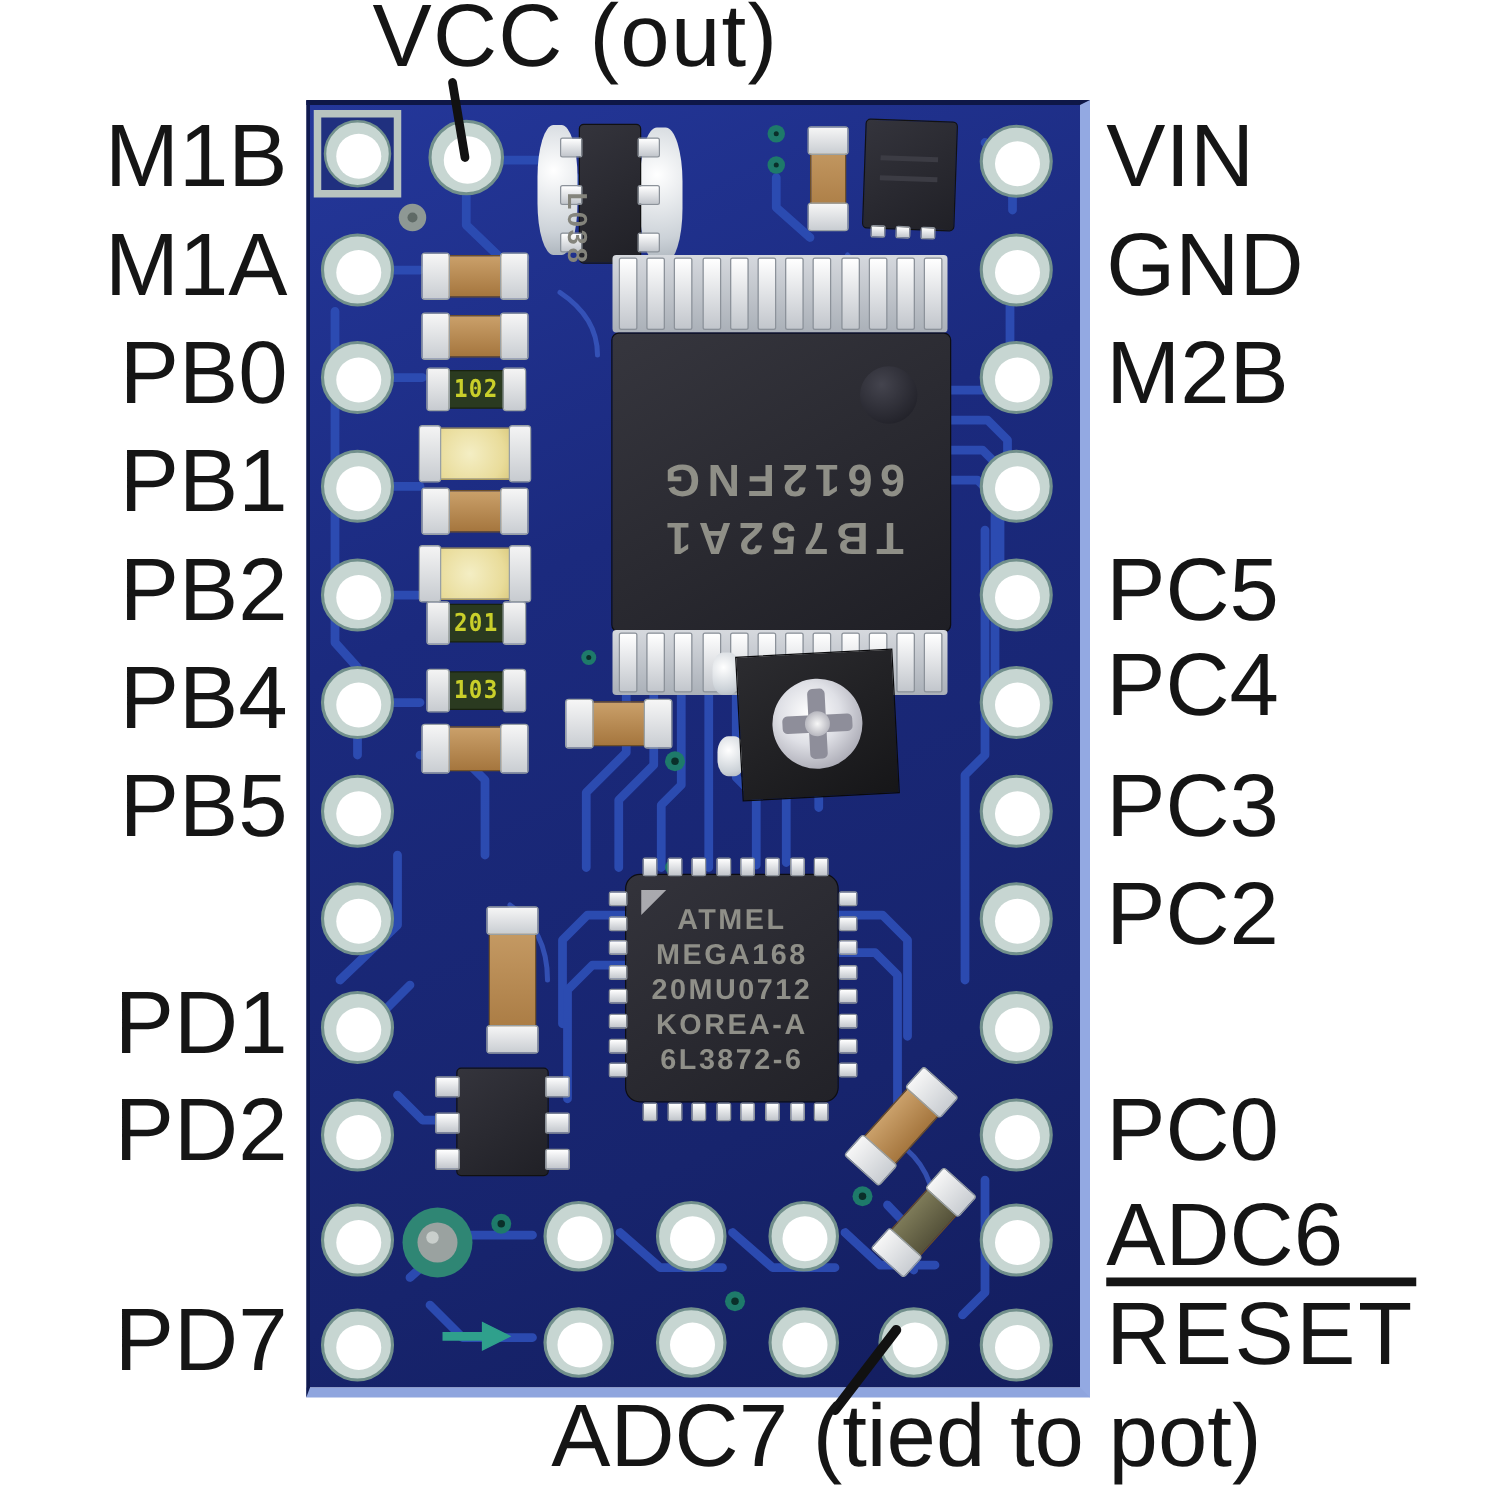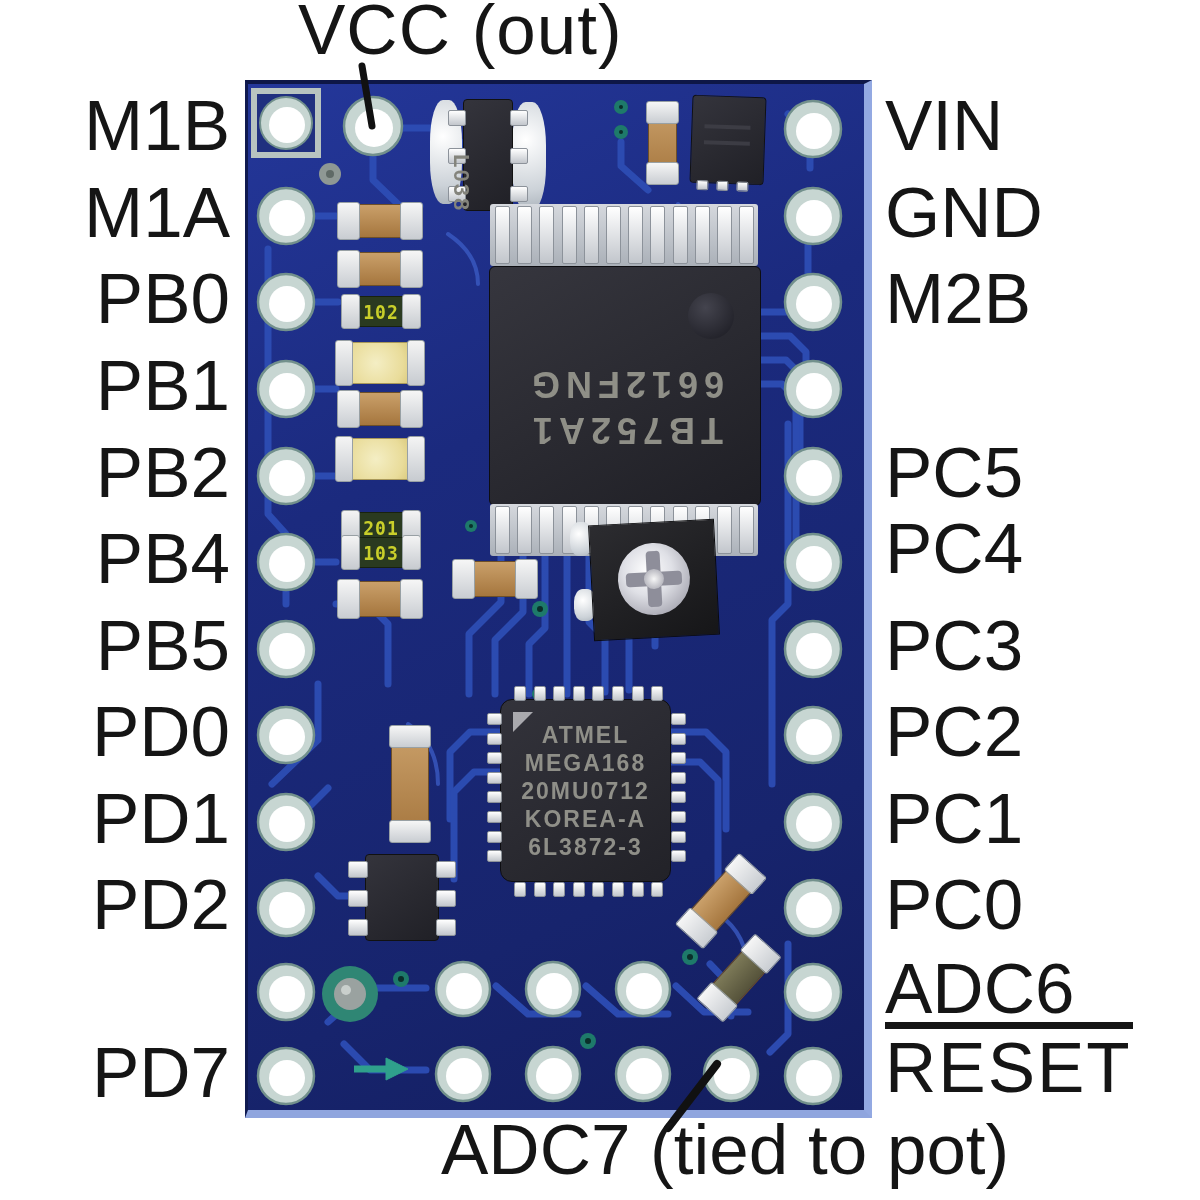--- a/index.html
+++ b/index.html
@@ -74,35 +74,33 @@
   <div class="biglabel z12" style="left:298px;top:-6px;letter-spacing:1px;">VCC (out)</div>
 
   <div class="left-col">
     <div class="biglabel" style="top:90px">M1B</div>
     <div class="biglabel" style="top:177px">M1A</div>
     <div class="biglabel" style="top:263px">PB0</div>
     <div class="biglabel" style="top:350px">PB1</div>
     <div class="biglabel" style="top:437px">PB2</div>
     <div class="biglabel" style="top:523px">PB4</div>
     <div class="biglabel" style="top:610px">PB5</div>
-    <div class="biglabel" style="top:696px">PD0</div>
     <div class="biglabel" style="top:783px">PD1</div>
     <div class="biglabel" style="top:869px">PD2</div>
     <div class="biglabel" style="top:1037px">PD7</div>
   </div>
 
   <div class="right-col">
     <div class="biglabel" style="top:177px">GND</div>
     <div class="biglabel" style="top:90px">VIN</div>
     <div class="biglabel" style="top:263px">M2B</div>
     <div class="biglabel" style="top:437px">PC5</div>
     <div class="biglabel" style="top:513px">PC4</div>
     <div class="biglabel" style="top:610px">PC3</div>
     <div class="biglabel" style="top:696px">PC2</div>
-    <div class="biglabel" style="top:783px">PC1</div>
     <div class="biglabel" style="top:869px">PC0</div>
     <div class="biglabel" style="top:953px">ADC6</div>
     <div class="reset-overline" style="top:1022px"></div>
     <div class="biglabel" style="top:1032px;letter-spacing:2px;">RESET</div>
   </div>
 
   <div class="biglabel z12" style="left:441px;top:1114px;">ADC7 (tied to pot)</div>
 
   <div class="board">
     <svg class="board-svg" width="627" height="1038" viewBox="0 0 627 1038">
@@ -342,21 +340,21 @@
         <span class="e b"></span>
       </div>
     <div class="cmp cap h" style="left:92px;top:308px;width:78px;height:32px;">
         <span class="e a"></span>
         <span class="e b"></span>
       </div>
     <div class="cmp led" style="left:90px;top:354px;width:82px;height:40px;">
         <span class="e a"></span>
         <span class="e b"></span>
       </div>
-    <div class="cmp res" style="left:95px;top:428px;width:74px;height:29px;text-align:right;">
+    <div class="cmp res" style="left:95px;top:399px;width:74px;height:29px;text-align:right;">
         <span class="e a"></span>
         <span class="code">201</span>
         <span class="e b"></span>
       </div>
     <div class="cmp res" style="left:95px;top:453px;width:74px;height:29px;">
         <span class="e a"></span>
         <span class="code">103</span>
         <span class="e b"></span>
       </div>
     <div class="cmp cap h" style="left:92px;top:497px;width:78px;height:34px;">
@@ -385,21 +383,21 @@
       </div>
 
     <div class="cmp" id="mcu" style="left:252px;top:615px;width:171px;height:183px;">
       <div class="mcu-body">
         <div class="mcu-corner"></div>
         <div class="mcu-text">
           <span>ATMEL</span>
           <span>MEGA168</span>
           <span>20MU0712</span>
           <span>KOREA-A</span>
-          <span>6L3872-3</span>
+          <span>6L3872-6</span>
         </div>
       </div>
     <span class="pinmetal" style="left: 14px; top: -13px; width: 10px; height: 13px;"></span>
         <span class="pinmetal" style="left: 14px; top: 183px; width: 10px; height: 13px;"></span>
         <span class="pinmetal" style="left: -13px; top: 14px; width: 13px; height: 10px;"></span>
         <span class="pinmetal" style="left: 171px; top: 14px; width: 13px; height: 10px;"></span>
         <span class="pinmetal" style="left: 33.6px; top: -13px; width: 10px; height: 13px;"></span>
         <span class="pinmetal" style="left: 33.6px; top: 183px; width: 10px; height: 13px;"></span>
         <span class="pinmetal" style="left: -13px; top: 33.6px; width: 13px; height: 10px;"></span>
         <span class="pinmetal" style="left: 171px; top: 33.6px; width: 13px; height: 10px;"></span>

